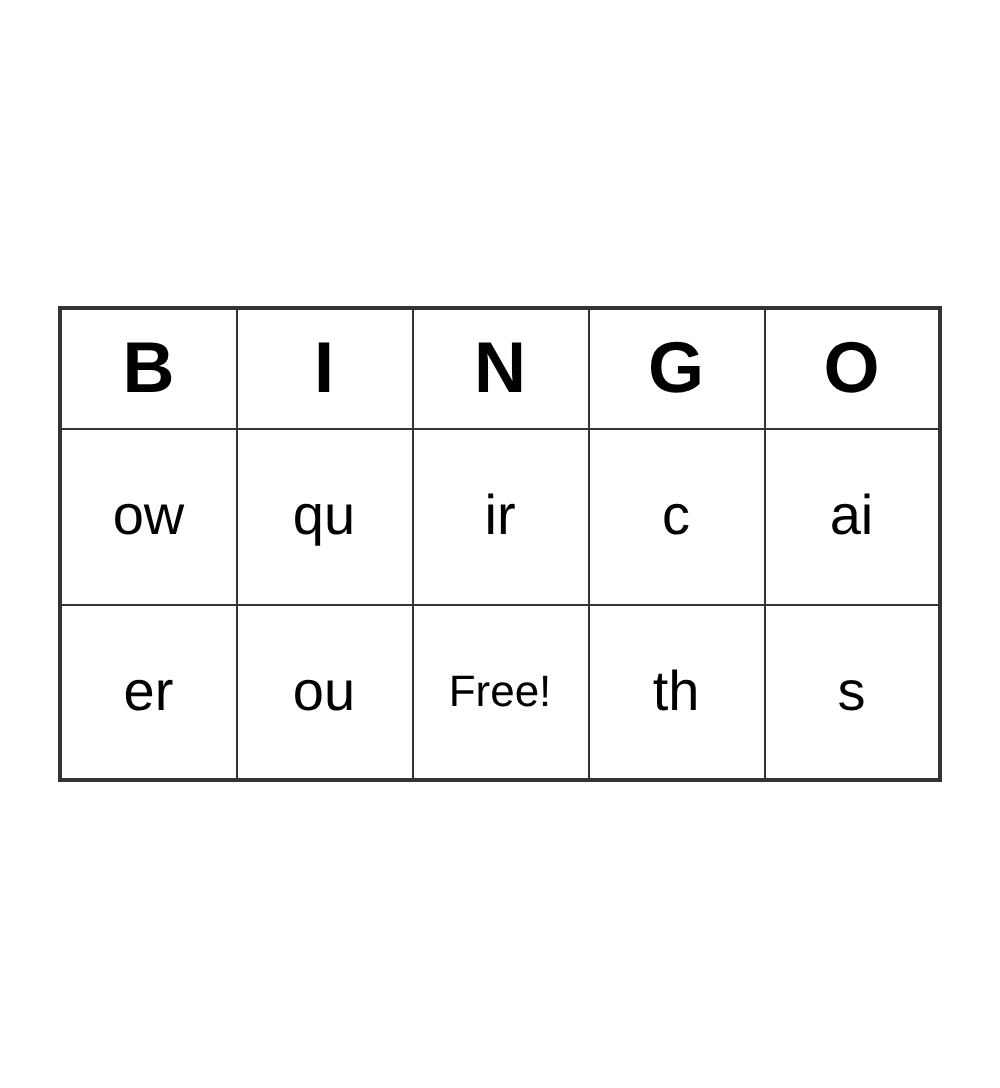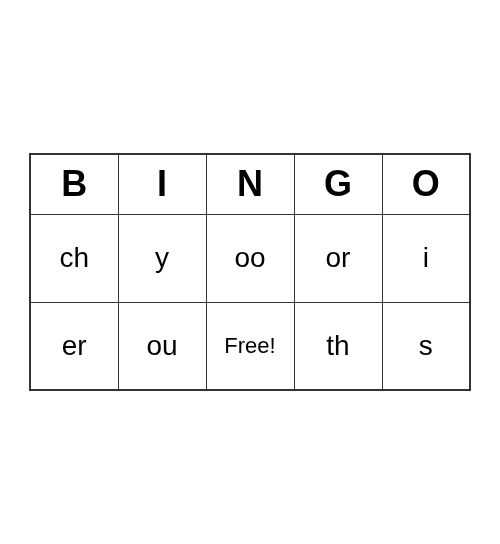--- a/index.html
+++ b/index.html
@@ -60,26 +60,26 @@
     <thead>
       <tr>
       <th>B</th>
           <th>I</th>
           <th>N</th>
           <th>G</th>
           <th>O</th>
         </tr>
     </thead>
     <tbody id="bingo-body">
-        <tr>
-          <td>ch</td>
-          <td>y</td>
-          <td>oo</td>
-          <td>or</td>
-          <td>i</td>
+    <tr>
+          <td>ow</td>
+          <td>qu</td>
+          <td>ir</td>
+          <td>c</td>
+          <td>ai</td>
         </tr>
         <tr>
           <td>er</td>
           <td>ou</td>
           <td class="free-cell">Free!</td>
           <td>th</td>
           <td>s</td>
         </tr>
       </tbody>
   </table>

